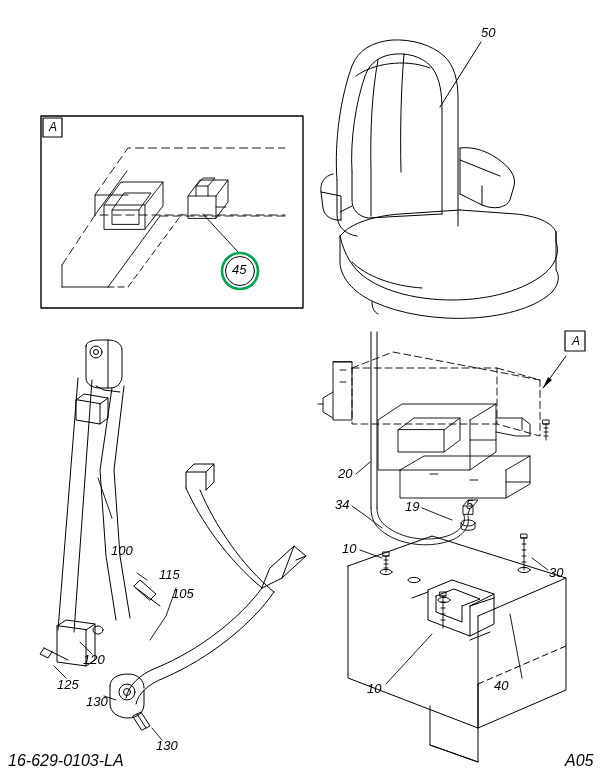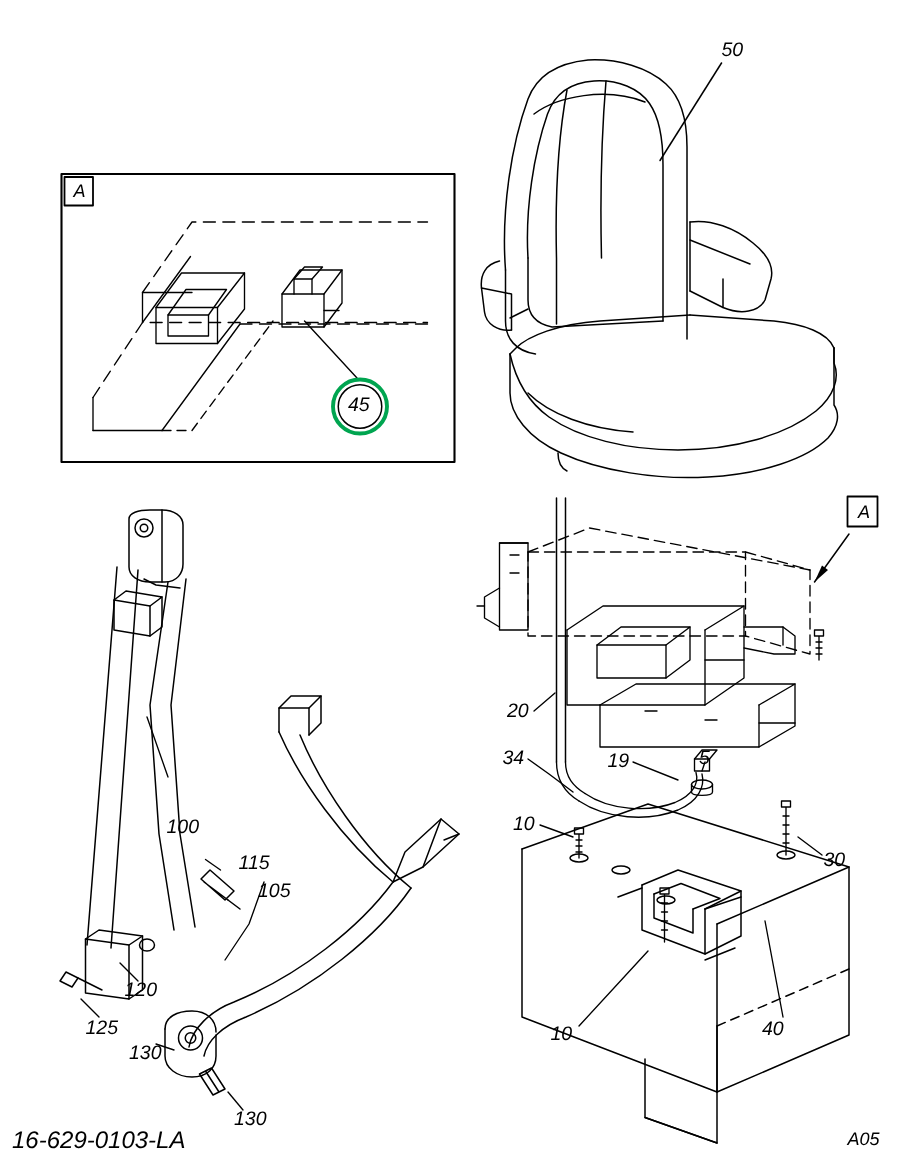--- a/index.html
+++ b/index.html
@@ -40,21 +40,21 @@
     position: absolute;
     left: 8px;
     top: 752px;
     font-size: 16px;
     font-family: "Liberation Sans", sans-serif;
   }
   .footer-right {
     position: absolute;
     left: 565px;
     top: 752px;
-    font-size: 12px;
+    font-size: 16px;
     font-family: "Liberation Sans", sans-serif;
     text-align: center;
   }
 </style>
 </head>
 <body>
 
 <div id="diagram-root">
 
   <svg class="drawing" viewBox="0 0 610 777">
@@ -295,21 +295,21 @@
   <div class="lbl" style="left:57px; top:678px;text-align:center;">125</div>
   <div class="lbl" style="left:86px; top:695px;text-align:right;">130</div>
   <div class="lbl" style="left:156px; top:739px;">130</div>
   <div class="lbl" style="left:338px; top:467px;">20</div>
   <div class="lbl" style="left:335px; top:498px;">34</div>
   <div class="lbl" style="left:405px; top:500px;">19</div>
   <div class="lbl" style="left:466px; top:498px;">5</div>
   <div class="lbl" style="left:342px; top:542px;">10</div>
   <div class="lbl" style="left:549px; top:566px;">30</div>
   <div class="lbl" style="left:367px; top:682px;">10</div>
-  <div class="lbl" style="left:508px; top:679px;">40</div>
+  <div class="lbl" style="left:494px; top:679px;">40</div>
 
   <div class="lbl" style="left:49px; top:120px; font-size:12px;">A</div>
   <div class="lbl" style="left:572px; top:334px; font-size:12px;">A</div>
 
   <div class="footer-left">16-629-0103-LA</div>
   <div class="footer-right">A05</div>
 
 </div>
 
 </body></html>

